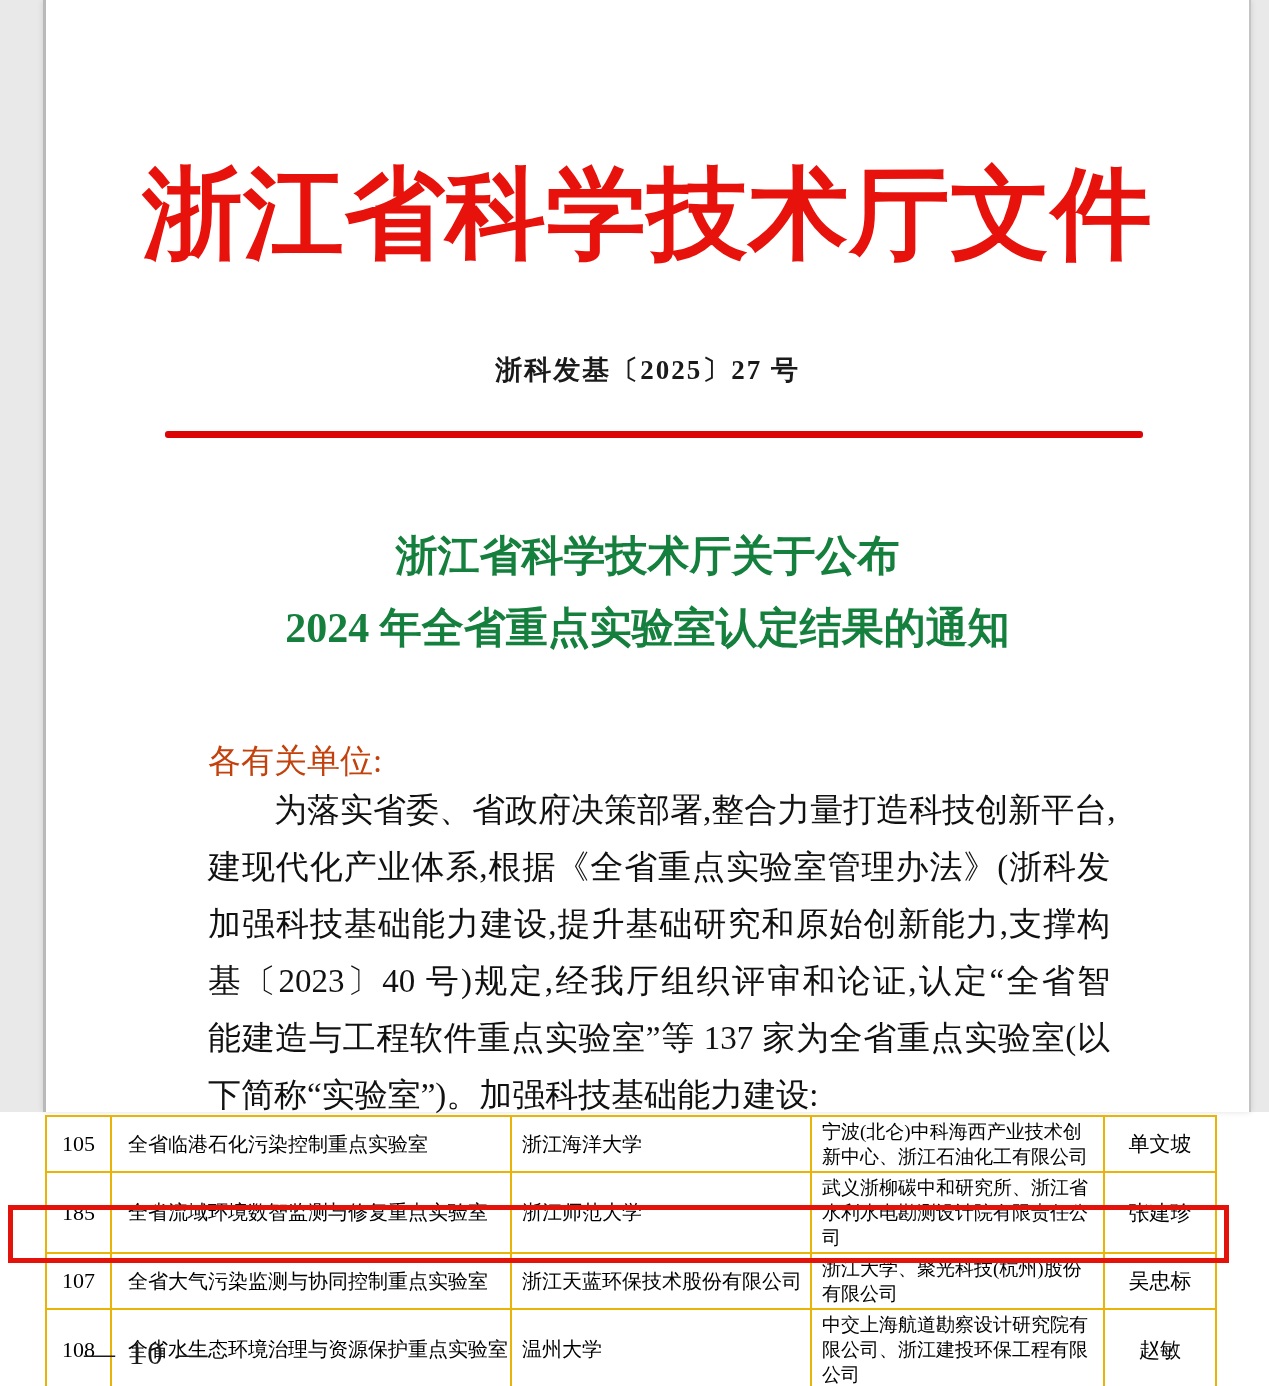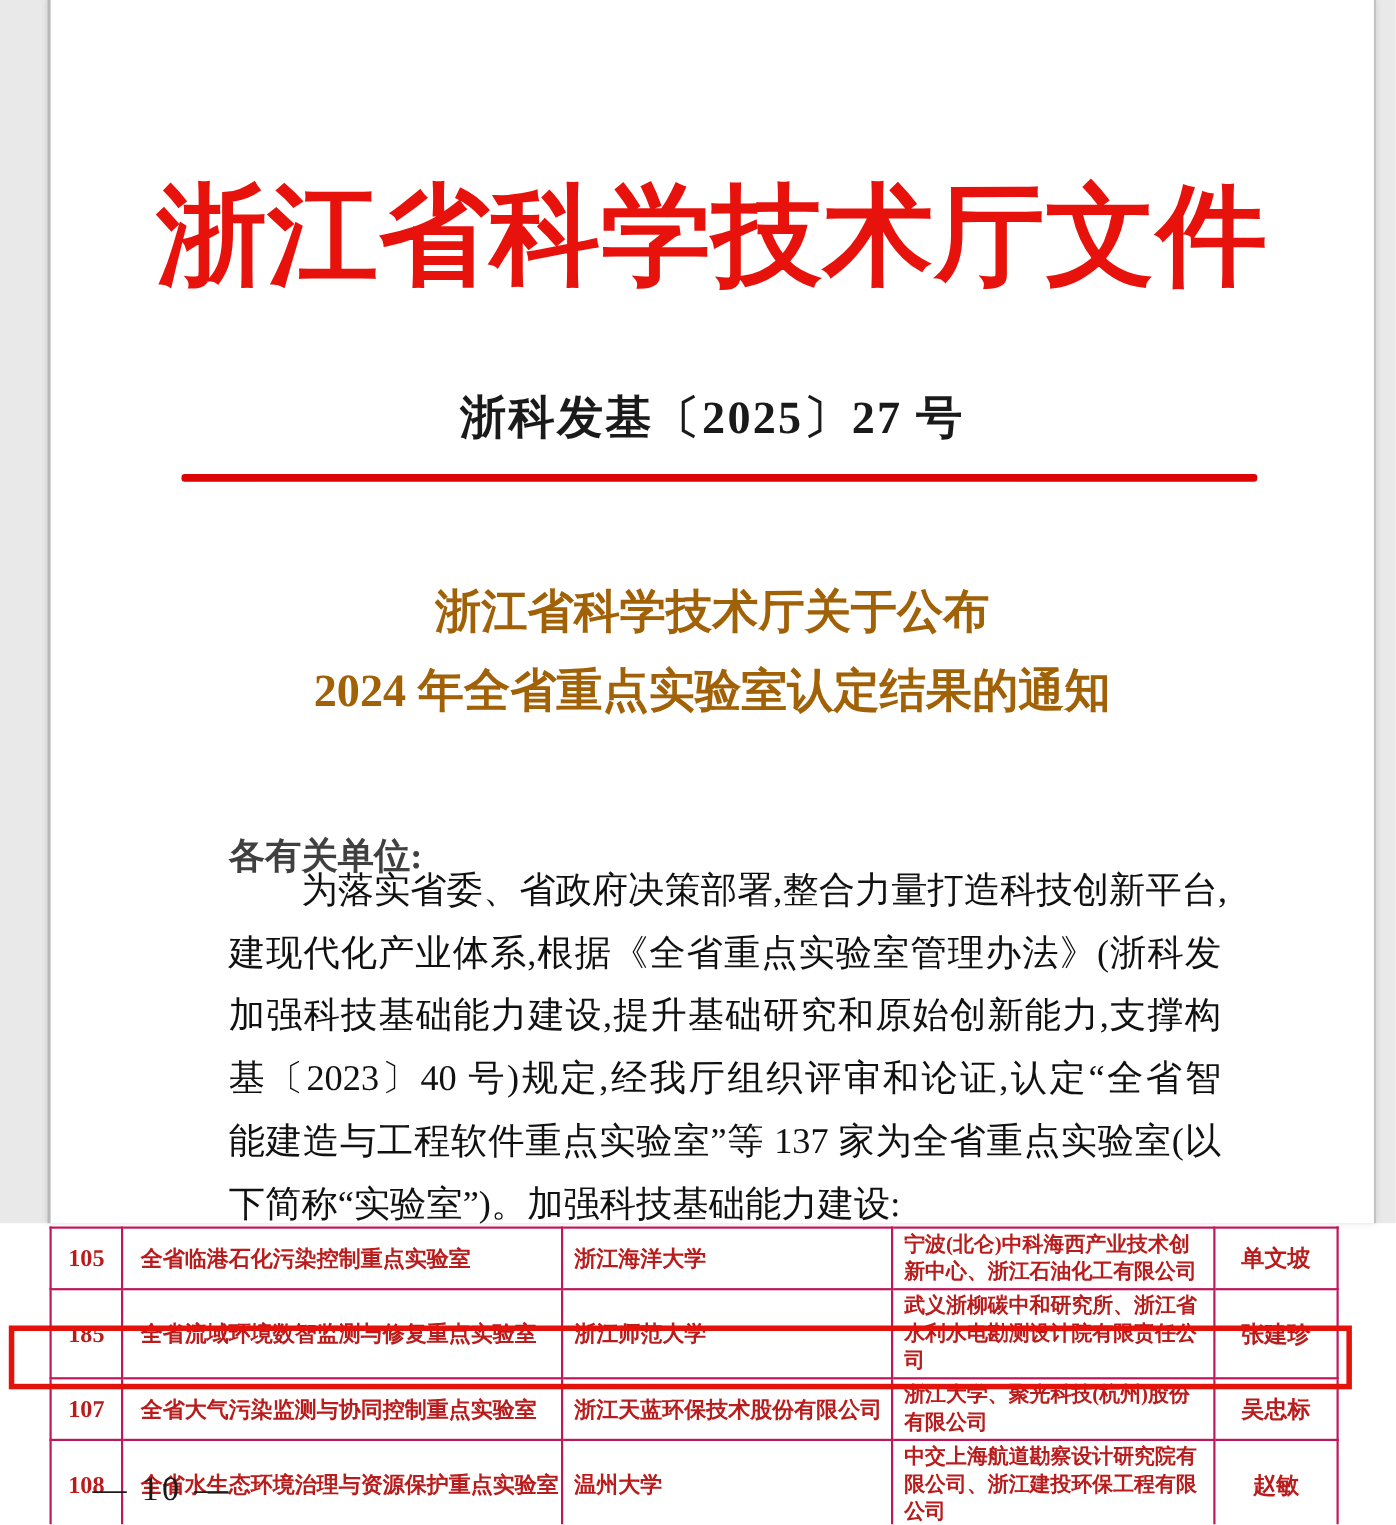--- a/index.html
+++ b/index.html
@@ -35,42 +35,42 @@
     position:absolute;left:0;top:148px;width:100%;
     text-align:center;
     font-size:100px;font-weight:bold;
     letter-spacing:1px;
     color:var(--header-red);
     white-space:nowrap;
   }
   .doc-number{
     position:absolute;left:0;top:352px;width:100%;
     text-align:center;
-    font-size:42px;font-weight:600;
+    font-size:27px;font-weight:600;
     letter-spacing:2px;
     color:#1a1a1a;
   }
   .red-rule{
     position:absolute;left:119px;top:431px;width:978px;height:7px;
     background:var(--separator-red);
     border-radius:3px;
   }
   .subject-line{
     position:absolute;left:0;width:100%;
     text-align:center;
     font-size:42px;font-weight:bold;
-    color:#a16207;
+    color:#15803d;
     white-space:nowrap;
   }
   .subject-line.l1{top:528px;}
   .subject-line.l2{top:600px;}
   .salutation{
-    position:absolute;left:162px;top:756px;
-    font-size:33px;font-weight:700;
-    color:#404040;
+    position:absolute;left:162px;top:739px;
+    font-size:33px;font-weight:400;
+    color:#c2410c;
   }
   .paragraph{
     position:absolute;left:162px;top:782px;width:902px;
     font-size:33px;font-weight:500;
     color:#111;
   }
   .para-line{
     height:57px;line-height:57px;
     white-space:nowrap;
     text-align:justify;
@@ -80,25 +80,24 @@
   .para-line.last{text-align-last:left;}
   
   .results-table{
     position:absolute;left:45px;top:1115px;
     border-collapse:collapse;
     table-layout:fixed;
     width:1170px;
     background:#fff;
   }
   .results-table td{
-    border:2px solid #be185d;
+    border:2px solid #eab308;
     vertical-align:middle;
-    color:#b91c1c;
+    color:#000000;
     overflow:hidden;
-    font-weight:bold;
   }
   .results-table tr{height:50px;}
   .results-table tr.r3{height:48px;border-radius:15px;}
   .col-no{width:65px;}
   .col-lab{width:400px;}
   .col-host{width:300px;}
   .col-partner{width:293px;}
   .col-director{width:112px;}
   td.cell-no{text-align:center;font-size:22px;}
   td.cell-lab{padding-left:16px;font-size:20px;white-space:nowrap;}

